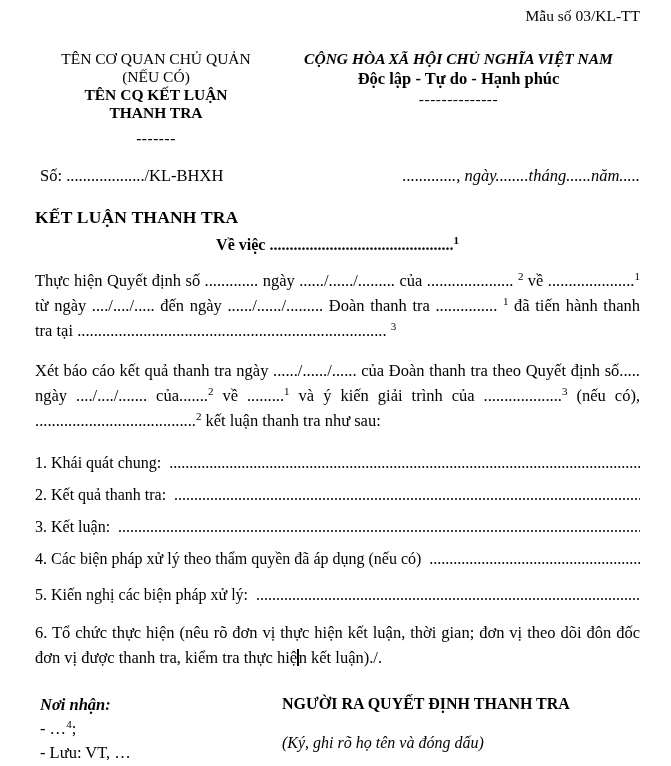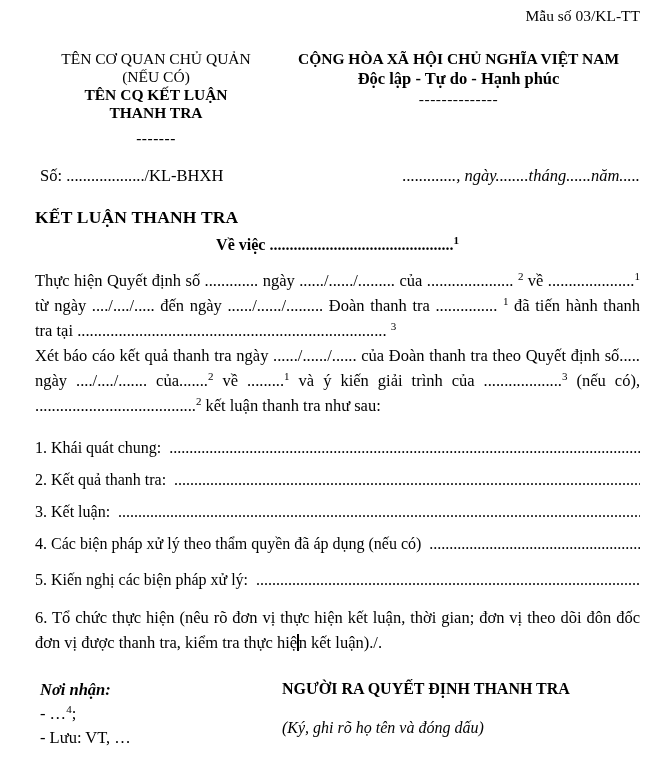--- a/index.html
+++ b/index.html
@@ -9,35 +9,35 @@
     -webkit-font-smoothing:antialiased;
   }
   .page{box-sizing:border-box;width:671px;height:766px;padding:6px 31px 0 35px;background:#fff;}
 
   .form-code{text-align:right;font-size:15.5px;line-height:20px;}
 
   .header{display:flex;margin-top:24px;}
   .header-left{width:242px;text-align:center;font-size:15.5px;line-height:18px;}
   .header-left .org-bold{font-weight:bold;}
   .header-right{flex:1;text-align:center;}
-  .nat-name{font-weight:bold;font-size:15.5px;line-height:18px;}
+  .nat-name{font-weight:bold;font-size:15.5px;line-height:18px;font-style:italic;}
   .nat-motto{font-weight:bold;font-size:16.5px;line-height:21px;}
   .hdr-divider{font-size:15.5px;line-height:13px;margin-top:3px;letter-spacing:0.5px;}
   .hdr-divider.left{margin-top:9px;font-weight:bold;}
 
   .meta{display:flex;justify-content:space-between;align-items:baseline;font-size:16.5px;line-height:20px;margin-top:22px;}
   .meta .number{padding-left:5px;}
   .meta .date{font-style:italic;}
 
   .doc-title{font-weight:bold;font-size:17.5px;line-height:21px;margin-top:21px;letter-spacing:0.2px;}
   .doc-subject{text-align:center;font-weight:bold;font-size:16px;line-height:20px;margin-top:7px;}
 
   .para{font-size:16.5px;line-height:25px;text-align:justify;margin:0;}
   .para1{margin-top:13px;}
-  .para2{}
+  .para2{margin-top:15px;}
   sup{font-size:11px;line-height:0;}
 
   .dotted-item{display:flex;font-size:16px;line-height:21px;margin-top:11px;align-items:baseline;}
   .dotted-item .label{white-space:pre;}
   .leader{flex:1;overflow:hidden;white-space:nowrap;margin-left:8px;}
   .item-first{margin-top:19px;}
   .item5{margin-top:15px;}
 
   .item6{margin-top:15px;}
   .caret{display:inline-block;width:1.5px;height:17px;background:#000;vertical-align:-3px;}

